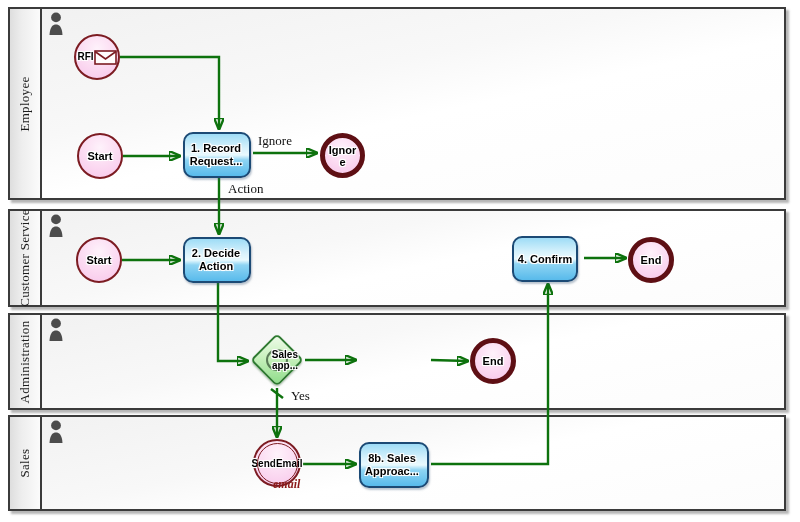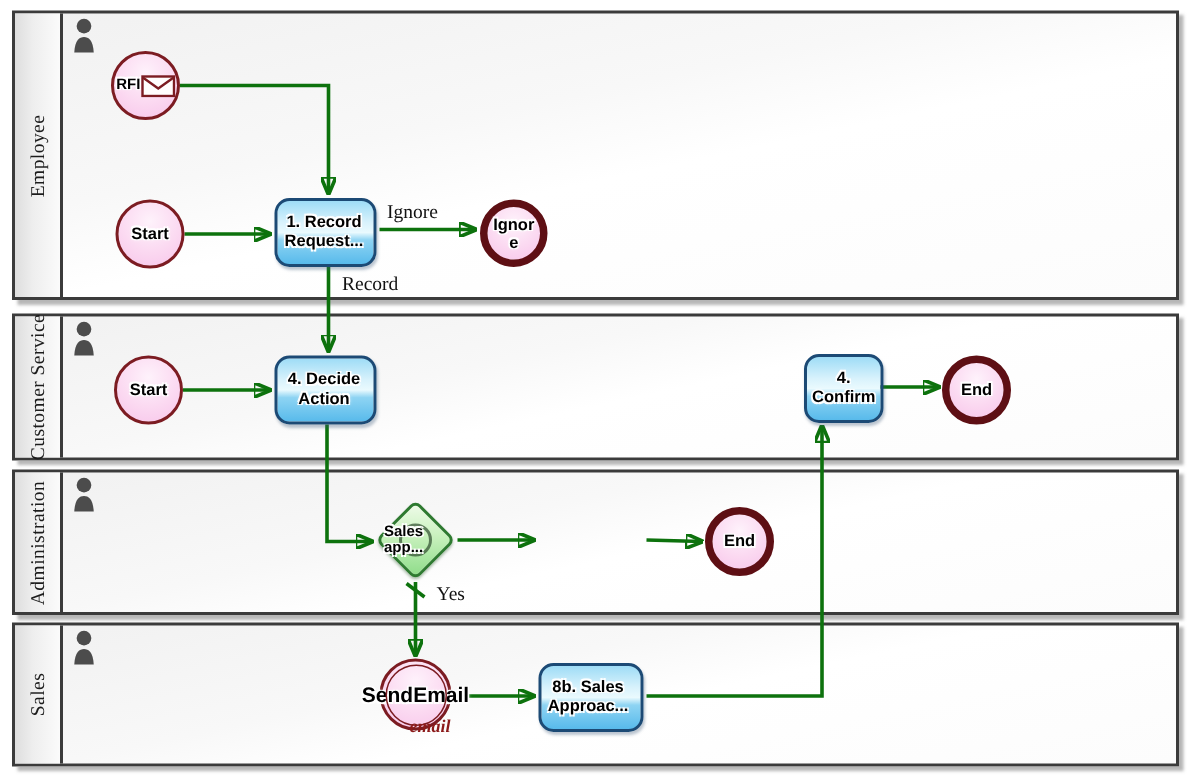--- a/index.html
+++ b/index.html
@@ -37,21 +37,21 @@
   .event.end{border:5px solid #5e0f14;}
   .event.throw{border:2px solid #7c1c22;}
   .event.throw::before{
     content:"";position:absolute;inset:1.5px;border:1.5px solid #7c1c22;border-radius:50%;
   }
   .ev-label{
     font-size:11px;font-weight:bold;color:#000;line-height:12px;
     text-shadow:-1px -1px 0 #fff,1px -1px 0 #fff,-1px 1px 0 #fff,1px 1px 0 #fff,0 0 3px #fff;
   }
   .ev-label.sm{font-size:10px;line-height:10px;}
-  .ev-label.xs{font-size:14px;line-height:9px;}
+  .ev-label.xs{font-size:10px;line-height:9px;}
   .wrap30{width:30px;overflow-wrap:anywhere;}
   
   .task{
     position:absolute;box-sizing:border-box;border:2px solid #1c4a75;border-radius:10px;
     background:linear-gradient(180deg,#9edcf6 0%,#d8f2fc 34%,#eafafe 50%,#8ed4f3 62%,#58baeb 100%);
     display:flex;align-items:center;justify-content:flex-start;text-align:center;
     box-shadow:1px 2px 2px rgba(60,90,120,.35);
   }
   .task-label{
     font-size:11px;font-weight:bold;color:#000;line-height:13px;width:62px;
@@ -64,21 +64,21 @@
     transform:rotate(45deg);border:2px solid #2e7a30;border-radius:5px;
     background:linear-gradient(135deg,#effbe9 0%,#c8f1bd 45%,#8edc89 100%);
     box-shadow:1px 1px 2px rgba(40,90,40,.4);
   }
   .gw-circle{
     position:absolute;left:50%;top:50%;width:22px;height:22px;box-sizing:border-box;
     transform:translate(-50%,-50%);border:2.5px solid rgba(45,75,45,.7);border-radius:50%;
   }
   .gw-label{
     position:absolute;left:50%;top:50%;transform:translate(-50%,-50%);
-    width:42px;text-align:left;font-size:10px;font-weight:bold;line-height:11px;color:#000;
+    width:42px;text-align:right;font-size:10px;font-weight:bold;line-height:11px;color:#000;
     text-shadow:-1px -1px 0 #fff,1px -1px 0 #fff,-1px 1px 0 #fff,1px 1px 0 #fff,0 0 2px #fff;
   }
   
   .flow-label{
     position:absolute;font-family:"Liberation Serif",serif;font-size:13px;color:#111;
   }
   .email-label{
     position:absolute;font-family:"Liberation Serif",serif;font-size:12px;font-weight:bold;
     font-style:italic;color:#8c1a1a;
   }
@@ -170,24 +170,24 @@
 
   <div class="event end" style="left:320px;top:133px;width:45px;height:45px">
     <span class="ev-label wrap30">Ignore</span>
   </div>
 
   <div class="event start" style="left:76px;top:237px;width:46px;height:46px">
     <span class="ev-label">Start</span>
   </div>
 
   <div class="task" style="left:183px;top:237px;width:68px;height:46px">
-    <span class="task-label">4. Decide Action</span>
-  </div>
-
-  <div class="task" style="left:536px;top:236px;width:53px;height:46px">
+    <span class="task-label">2. Decide Action</span>
+  </div>
+
+  <div class="task" style="left:512px;top:236px;width:66px;height:46px">
     <span class="task-label">4. Confirm</span>
   </div>
 
   <div class="event end" style="left:628px;top:237px;width:46px;height:46px">
     <span class="ev-label">End</span>
   </div>
 
   <div class="gateway" style="left:250px;top:333px">
     <div class="gw-diamond"></div>
     <div class="gw-circle"></div>
@@ -206,17 +206,17 @@
       <path d="M0,0.5 L12,7 L24,0.5" fill="none" stroke="#fff" stroke-width="1.6"></path>
     </svg>
     <span class="ev-label xs">Email</span>
   </div>
 
   <div class="task" style="left:359px;top:442px;width:70px;height:46px">
     <span class="task-label">8b. Sales Approac...</span>
   </div>
 
   <span class="flow-label" style="left:258px;top:133px">Ignore</span>
-  <span class="flow-label" style="left:228px;top:181px">Record</span>
+  <span class="flow-label" style="left:228px;top:181px">Action</span>
   <span class="flow-label" style="left:291px;top:388px">Yes</span>
   <span class="email-label" style="left:273px;top:477px">email</span>
 
 </div>
 
 </body></html>

